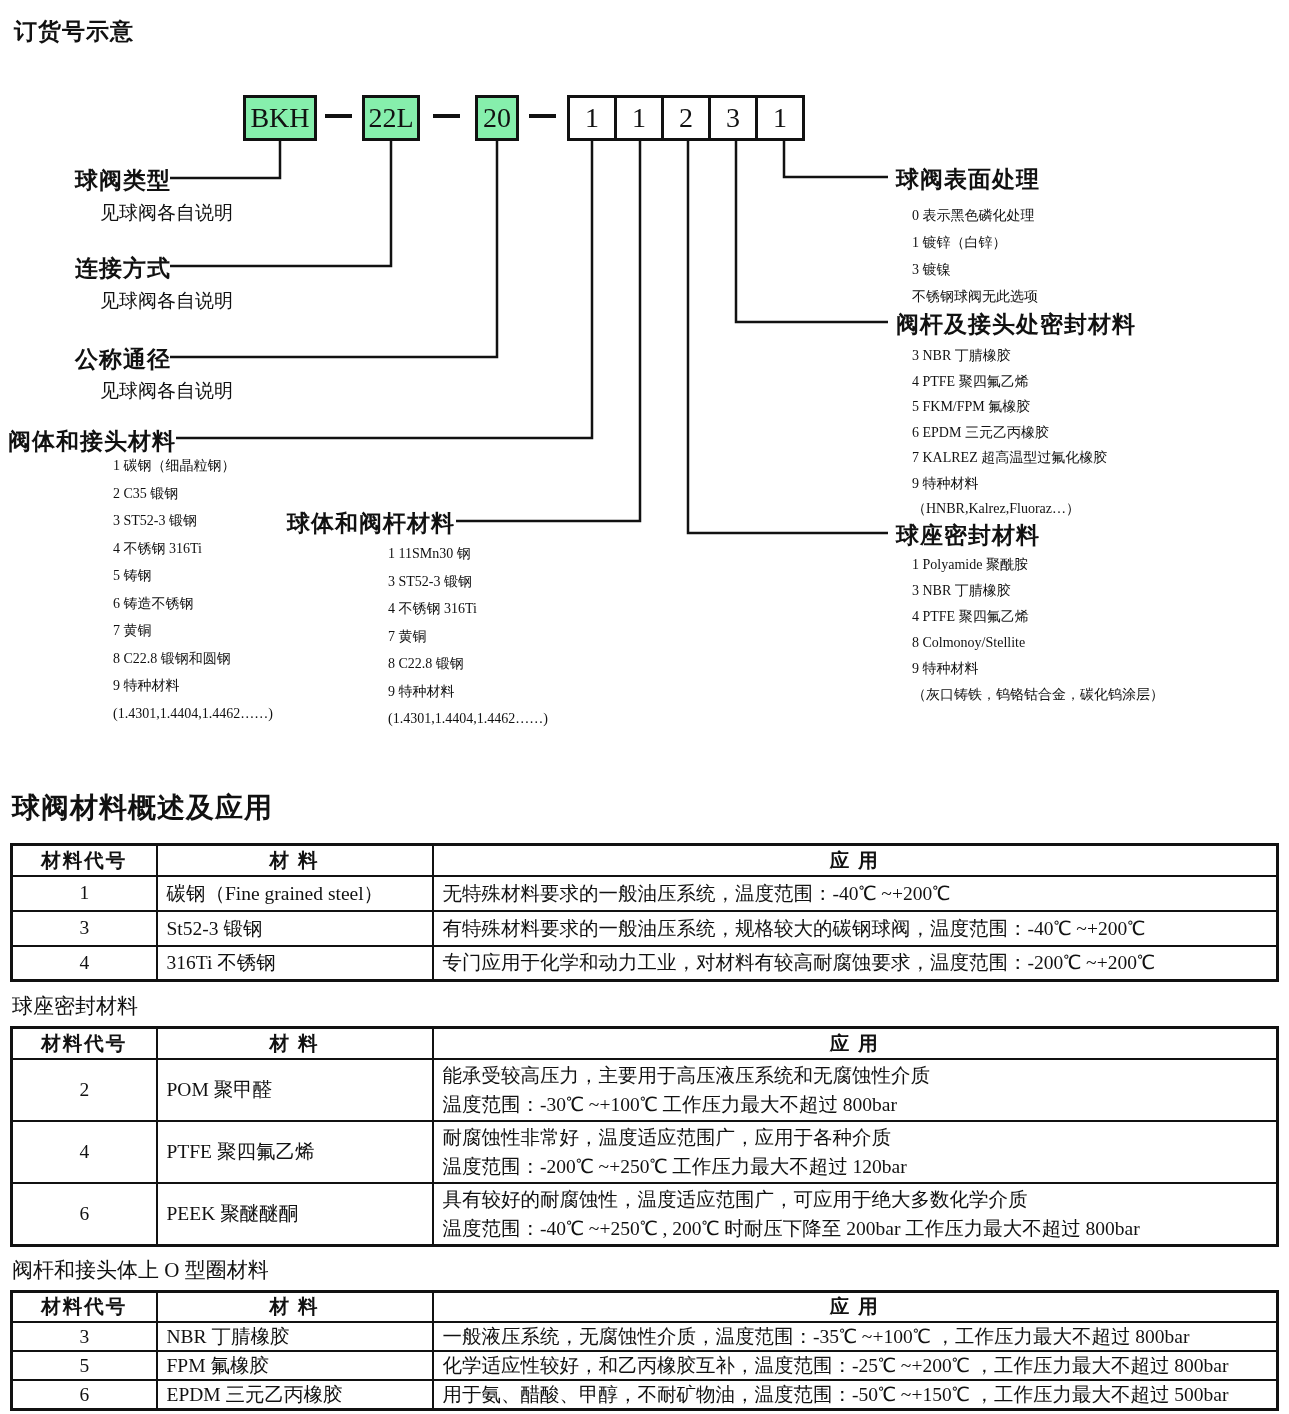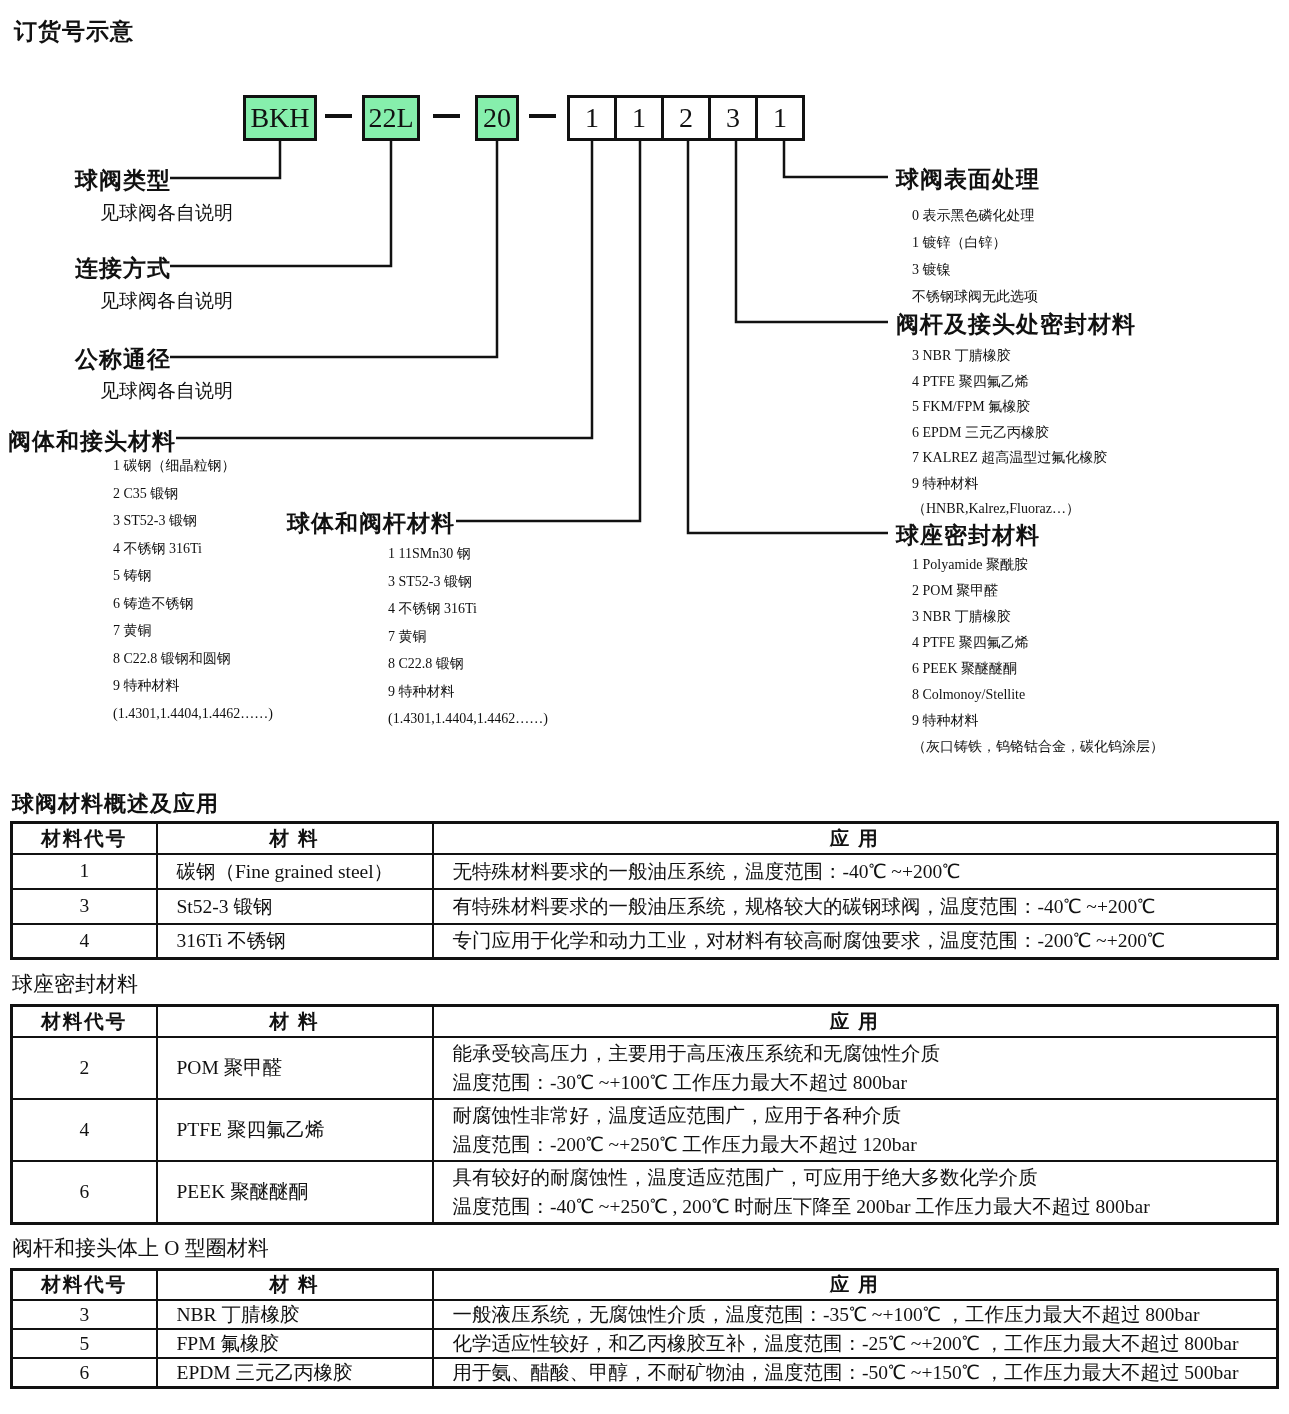--- a/index.html
+++ b/index.html
@@ -28,30 +28,30 @@
     display:flex; align-items:center; justify-content:center; font-size:28px; background:#fff;
   }
   .digitcell:first-child { margin-left:0; }
   .dlabel { position:absolute; font-size:23px; font-weight:700; white-space:nowrap; letter-spacing:1px; }
   .dnote  { position:absolute; font-size:19px; white-space:nowrap; }
   .dlist  { position:absolute; font-size:14px; line-height:27.5px; white-space:nowrap; }
   .dlist.rl1 { line-height:27px; }
   .dlist.rl2 { line-height:25.5px; }
   .dlist.rl3 { line-height:26px; }
   .section { position:absolute; left:0; top:783px; width:1289px; padding:0 10px; }
-  .sec-title { font-size:22px; font-weight:700; margin:6px 0 2px 2px; letter-spacing:1px; }
+  .sec-title { font-size:28px; font-weight:700; margin:6px 0 16px 2px; letter-spacing:1px; }
   .sub { font-size:21px; margin:6px 0 6px 2px; }
   .sub.m10 { margin-top:10px; }
   .sub.m8  { margin-top:9px; }
   table { width:100%; border-collapse:collapse; table-layout:fixed; }
   th, td { border:2px solid #111; font-size:19.5px; overflow:hidden; white-space:nowrap; }
   table { border:3px solid #111; }
   th { font-weight:700; text-align:center; height:31px; letter-spacing:2px; }
   td.code { text-align:center; }
-  td.mat, td.app { text-align:left; padding-left:19px; }
+  td.mat, td.app { text-align:left; padding-left:9px; }
   .t1 td { height:35px; }
   .t3 td { height:28px; }
   .t2 td.app { padding-top:1px; padding-bottom:1px; }
   .t2 .appline { line-height:29px; }
   .t2 td { height:60px; }
 </style>
 </head>
 <body>
 
 <div class="page">
@@ -136,24 +136,22 @@
       <div>5 FKM/FPM 氟橡胶</div>
       <div>6 EPDM 三元乙丙橡胶</div>
       <div>7 KALREZ 超高温型过氟化橡胶</div>
       <div>9 特种材料</div>
       <div>（HNBR,Kalrez,Fluoraz…）</div>
     </div>
 
     <div class="dlabel" style="left:896px;top:520px">球座密封材料</div>
     <div class="dlist rl3" style="left:912px;top:552px">
       <div>1 Polyamide 聚酰胺</div>
-      <div>2 POM 聚甲醛</div>
       <div>3 NBR 丁腈橡胶</div>
       <div>4 PTFE 聚四氟乙烯</div>
-      <div>6 PEEK 聚醚醚酮</div>
       <div>8 Colmonoy/Stellite</div>
       <div>9 特种材料</div>
       <div>（灰口铸铁，钨铬钴合金，碳化钨涂层）</div>
     </div>
   </div>
 
   <div class="section">
     <div class="sec-title">球阀材料概述及应用</div>
 
     <table class="t1">

